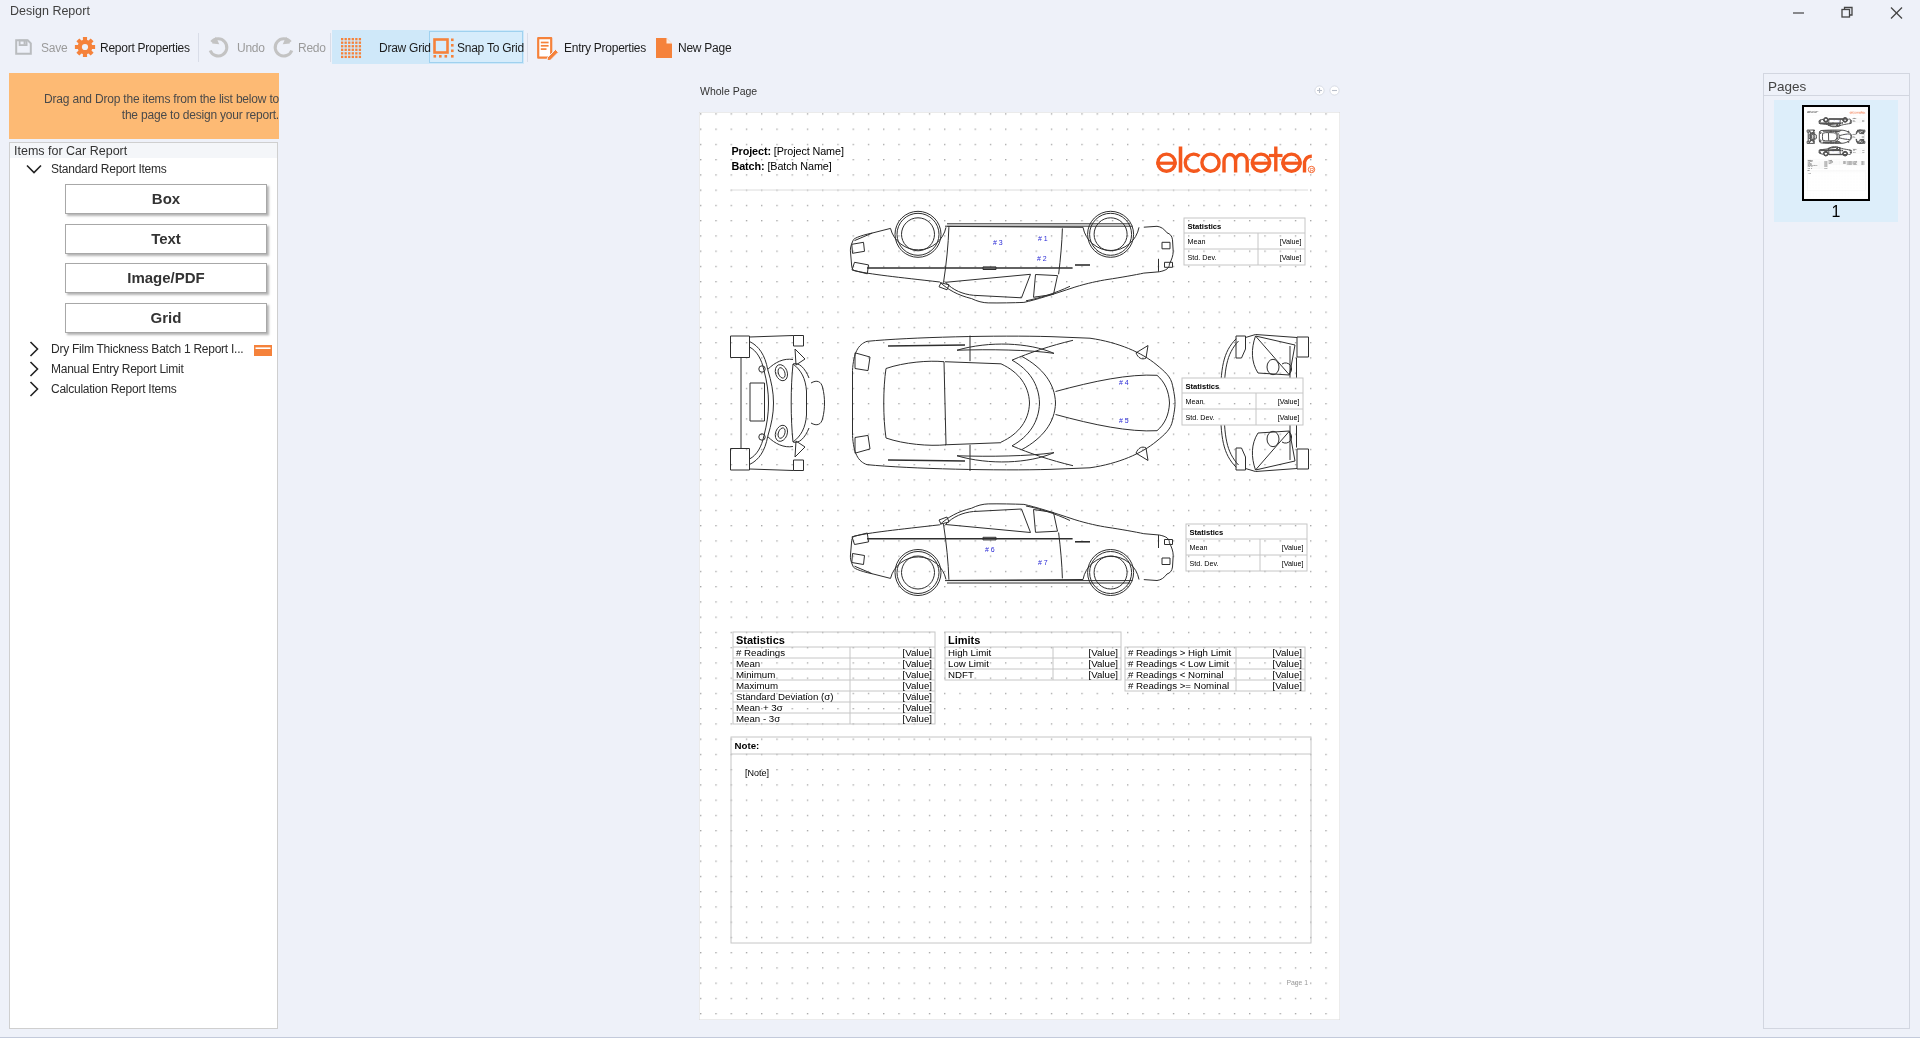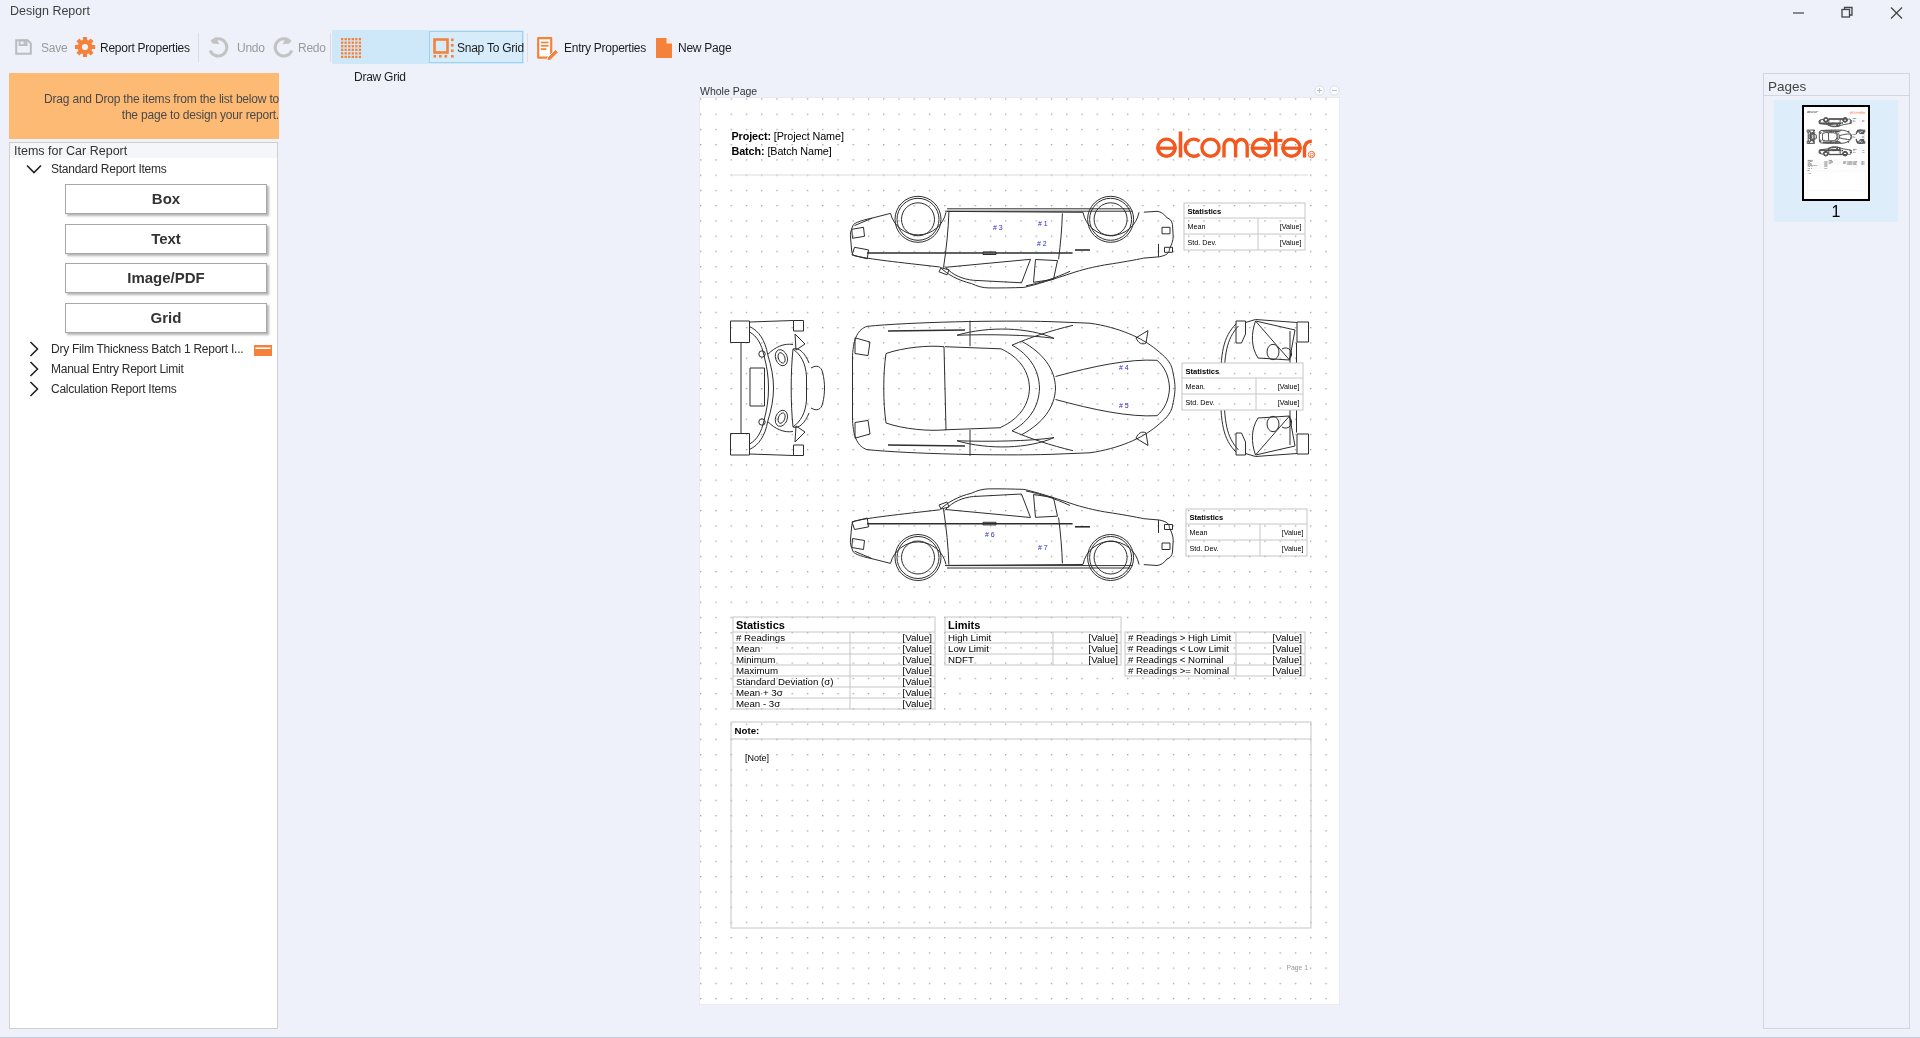--- a/index.html
+++ b/index.html
@@ -13,21 +13,21 @@
   .sep { width:1px; background:#d9dde8; top:33px; height:29px; }
   .bluebox { background:#cfe8f9; top:30px; height:34px; }
   
   .ybox { left:9px; top:73px; width:270px; height:66px; background:#fdba74; color:#4a4a4a; font-size:12px; letter-spacing:-0.2px; text-align:right; padding-top:19px; line-height:15.5px;}
   .lphdr { left:9px; top:142px; width:269px; height:17px; background:#f4f6f9; border:1px solid #cfcfcf; border-bottom:1px solid #9aa0a8; font-size:12.5px; color:#333; padding:1px 0 0 4px;}
   .lpbody { left:9px; top:158px; width:269px; height:871px; background:#fff; border:1px solid #cfcfcf; border-top:none; }
   .treelbl { font-size:12px; letter-spacing:-0.25px; color:#2b2b2b; position:absolute; }
   .btn { position:absolute; left:65px; width:202px; height:30px; background:#fff; border:1px solid #a8a8a8; box-shadow:2px 2px 2px rgba(120,120,120,0.55); text-align:center; font-weight:bold; font-size:15px; color:#333; line-height:28px; }
   
   .wplbl { left:700px; top:85px; font-size:10.5px; color:#333; }
-  .pagewrap { left:699px; top:97px; width:641px; height:908px; }
+  .pagewrap { left:699px; top:112px; width:641px; height:908px; }
   
   .ppanel { left:1763px; top:73px; width:147px; height:956px; border:1px solid #d2d6e0; }
   .pphdr { left:1768px; top:79px; font-size:13.5px; color:#444; }
   .pphl { left:1764px; top:95px; width:145px; height:1px; background:#d2d6e0; }
   .psel { left:1774px; top:100px; width:124px; height:122px; background:#ddeefa; }
   .pthumb { left:1802px; top:105px; width:68px; height:96px; box-sizing:border-box; background:#fff; border:2px solid #000; overflow:hidden; }
   .pnum { left:1774px; top:203px; width:124px; text-align:center; font-size:16px; color:#000; }
 </style>
 </head>
 <body>
@@ -111,21 +111,21 @@
       <rect x="14.20" y="14.20" width="2.3" height="2.3"></rect>
       <rect x="17.75" y="14.20" width="2.3" height="2.3"></rect>
       <rect x="0.00" y="17.75" width="2.3" height="2.3"></rect>
       <rect x="3.55" y="17.75" width="2.3" height="2.3"></rect>
       <rect x="7.10" y="17.75" width="2.3" height="2.3"></rect>
       <rect x="10.65" y="17.75" width="2.3" height="2.3"></rect>
       <rect x="14.20" y="17.75" width="2.3" height="2.3"></rect>
       <rect x="17.75" y="17.75" width="2.3" height="2.3"></rect>
     </g>
 </svg>
-<div class="abs tbtxt" style="left:354px;top:41px;margin-top:29px;">Draw Grid</div>
+<div class="abs tbtxt" style="left:379px;top:41px;">Draw Grid</div>
 
 <svg class="abs" style="left:433px;top:38px" width="22" height="20" viewBox="0 0 22 20">
   <rect x="1.5" y="1.5" width="13" height="13" fill="none" stroke="#f5823b" stroke-width="2.6"></rect>
   <g fill="#f5823b">
     <rect x="18" y="0.5" width="2.6" height="2.6"></rect>
       <rect x="18" y="6" width="2.6" height="2.6"></rect>
       <rect x="18" y="11.5" width="2.6" height="2.6"></rect>
       <rect x="18" y="17" width="2.6" height="2.6"></rect>
     <rect x="0.5" y="17" width="2.6" height="2.6"></rect>
       <rect x="6" y="17" width="2.6" height="2.6"></rect>

